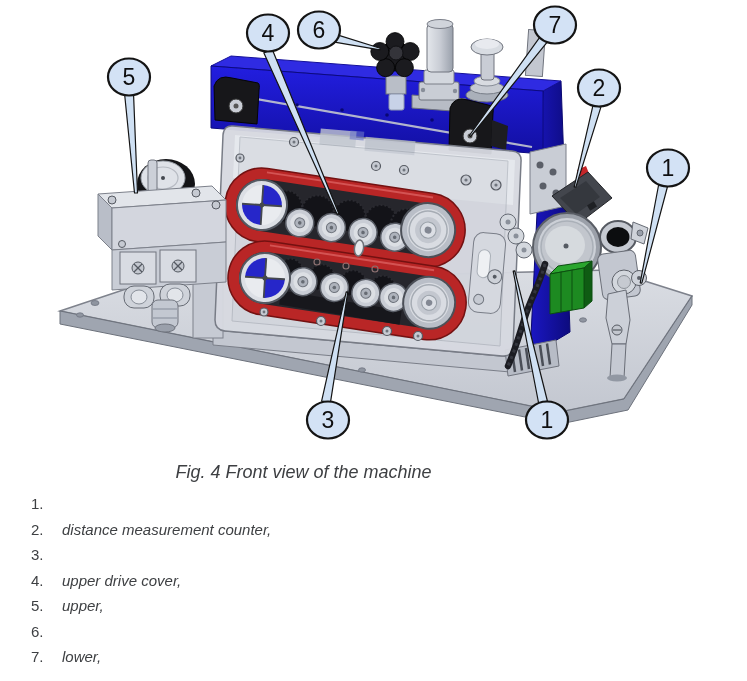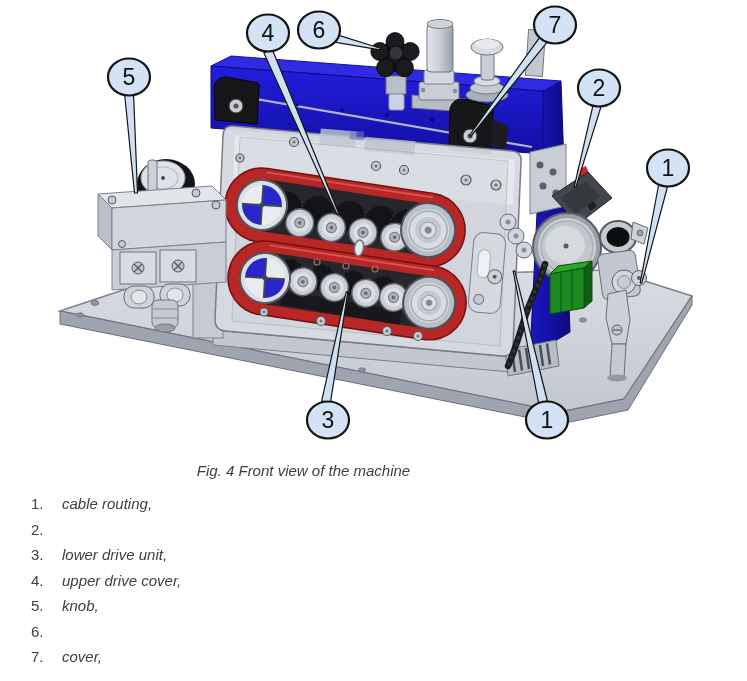--- a/index.html
+++ b/index.html
@@ -1,19 +1,19 @@
 <!DOCTYPE html>
 <html><head>
 <meta charset="utf-8">
 <style>
   html,body{margin:0;padding:0;background:#fff;}
   body{width:747px;height:681px;position:relative;font-family:"Liberation Sans",sans-serif;overflow:hidden;}
   .figure-wrap{position:absolute;top:0;left:0;width:747px;height:455px;}
   .caption{position:absolute;top:462px;left:0;width:593px;text-align:center;padding-left:14px;box-sizing:border-box;
-           font-style:italic;font-size:15px;color:#3d3f42;}
+           font-style:italic;font-size:18px;color:#3d3f42;}
   .legend{position:absolute;top:491px;left:31px;width:680px;}
   .legend-row{display:flex;line-height:25.5px;font-size:15px;color:#3e4043;}
   .legend-num{width:31px;flex:0 0 31px;font-style:normal;}
   .legend-label{font-style:italic;}
   svg text.balloon-n{font-family:"Liberation Sans",sans-serif;font-size:23px;fill:#0f0f10;}
 </style>
 </head>
 <body>
 
 <div class="figure-wrap">
@@ -455,37 +455,36 @@
     </g>
   </g>
 </svg>
 </div>
 
 <div class="caption">Fig. 4 Front view of the machine</div>
 
 <div class="legend">
   <div class="legend-row">
     <span class="legend-num">1.</span>
-    <span class="legend-label">cable routing,</span>
   </div>
   <div class="legend-row">
     <span class="legend-num">2.</span>
+    <span class="legend-label">distance measurement counter,</span>
   </div>
   <div class="legend-row">
     <span class="legend-num">3.</span>
-    <span class="legend-label">lower drive unit,</span>
   </div>
   <div class="legend-row">
     <span class="legend-num">4.</span>
     <span class="legend-label">upper drive cover,</span>
   </div>
   <div class="legend-row">
     <span class="legend-num">5.</span>
-    <span class="legend-label">knob,</span>
+    <span class="legend-label">upper,</span>
   </div>
   <div class="legend-row">
     <span class="legend-num">6.</span>
   </div>
   <div class="legend-row">
     <span class="legend-num">7.</span>
-    <span class="legend-label">cover,</span>
+    <span class="legend-label">lower,</span>
   </div>
 </div>
 
 </body></html>

